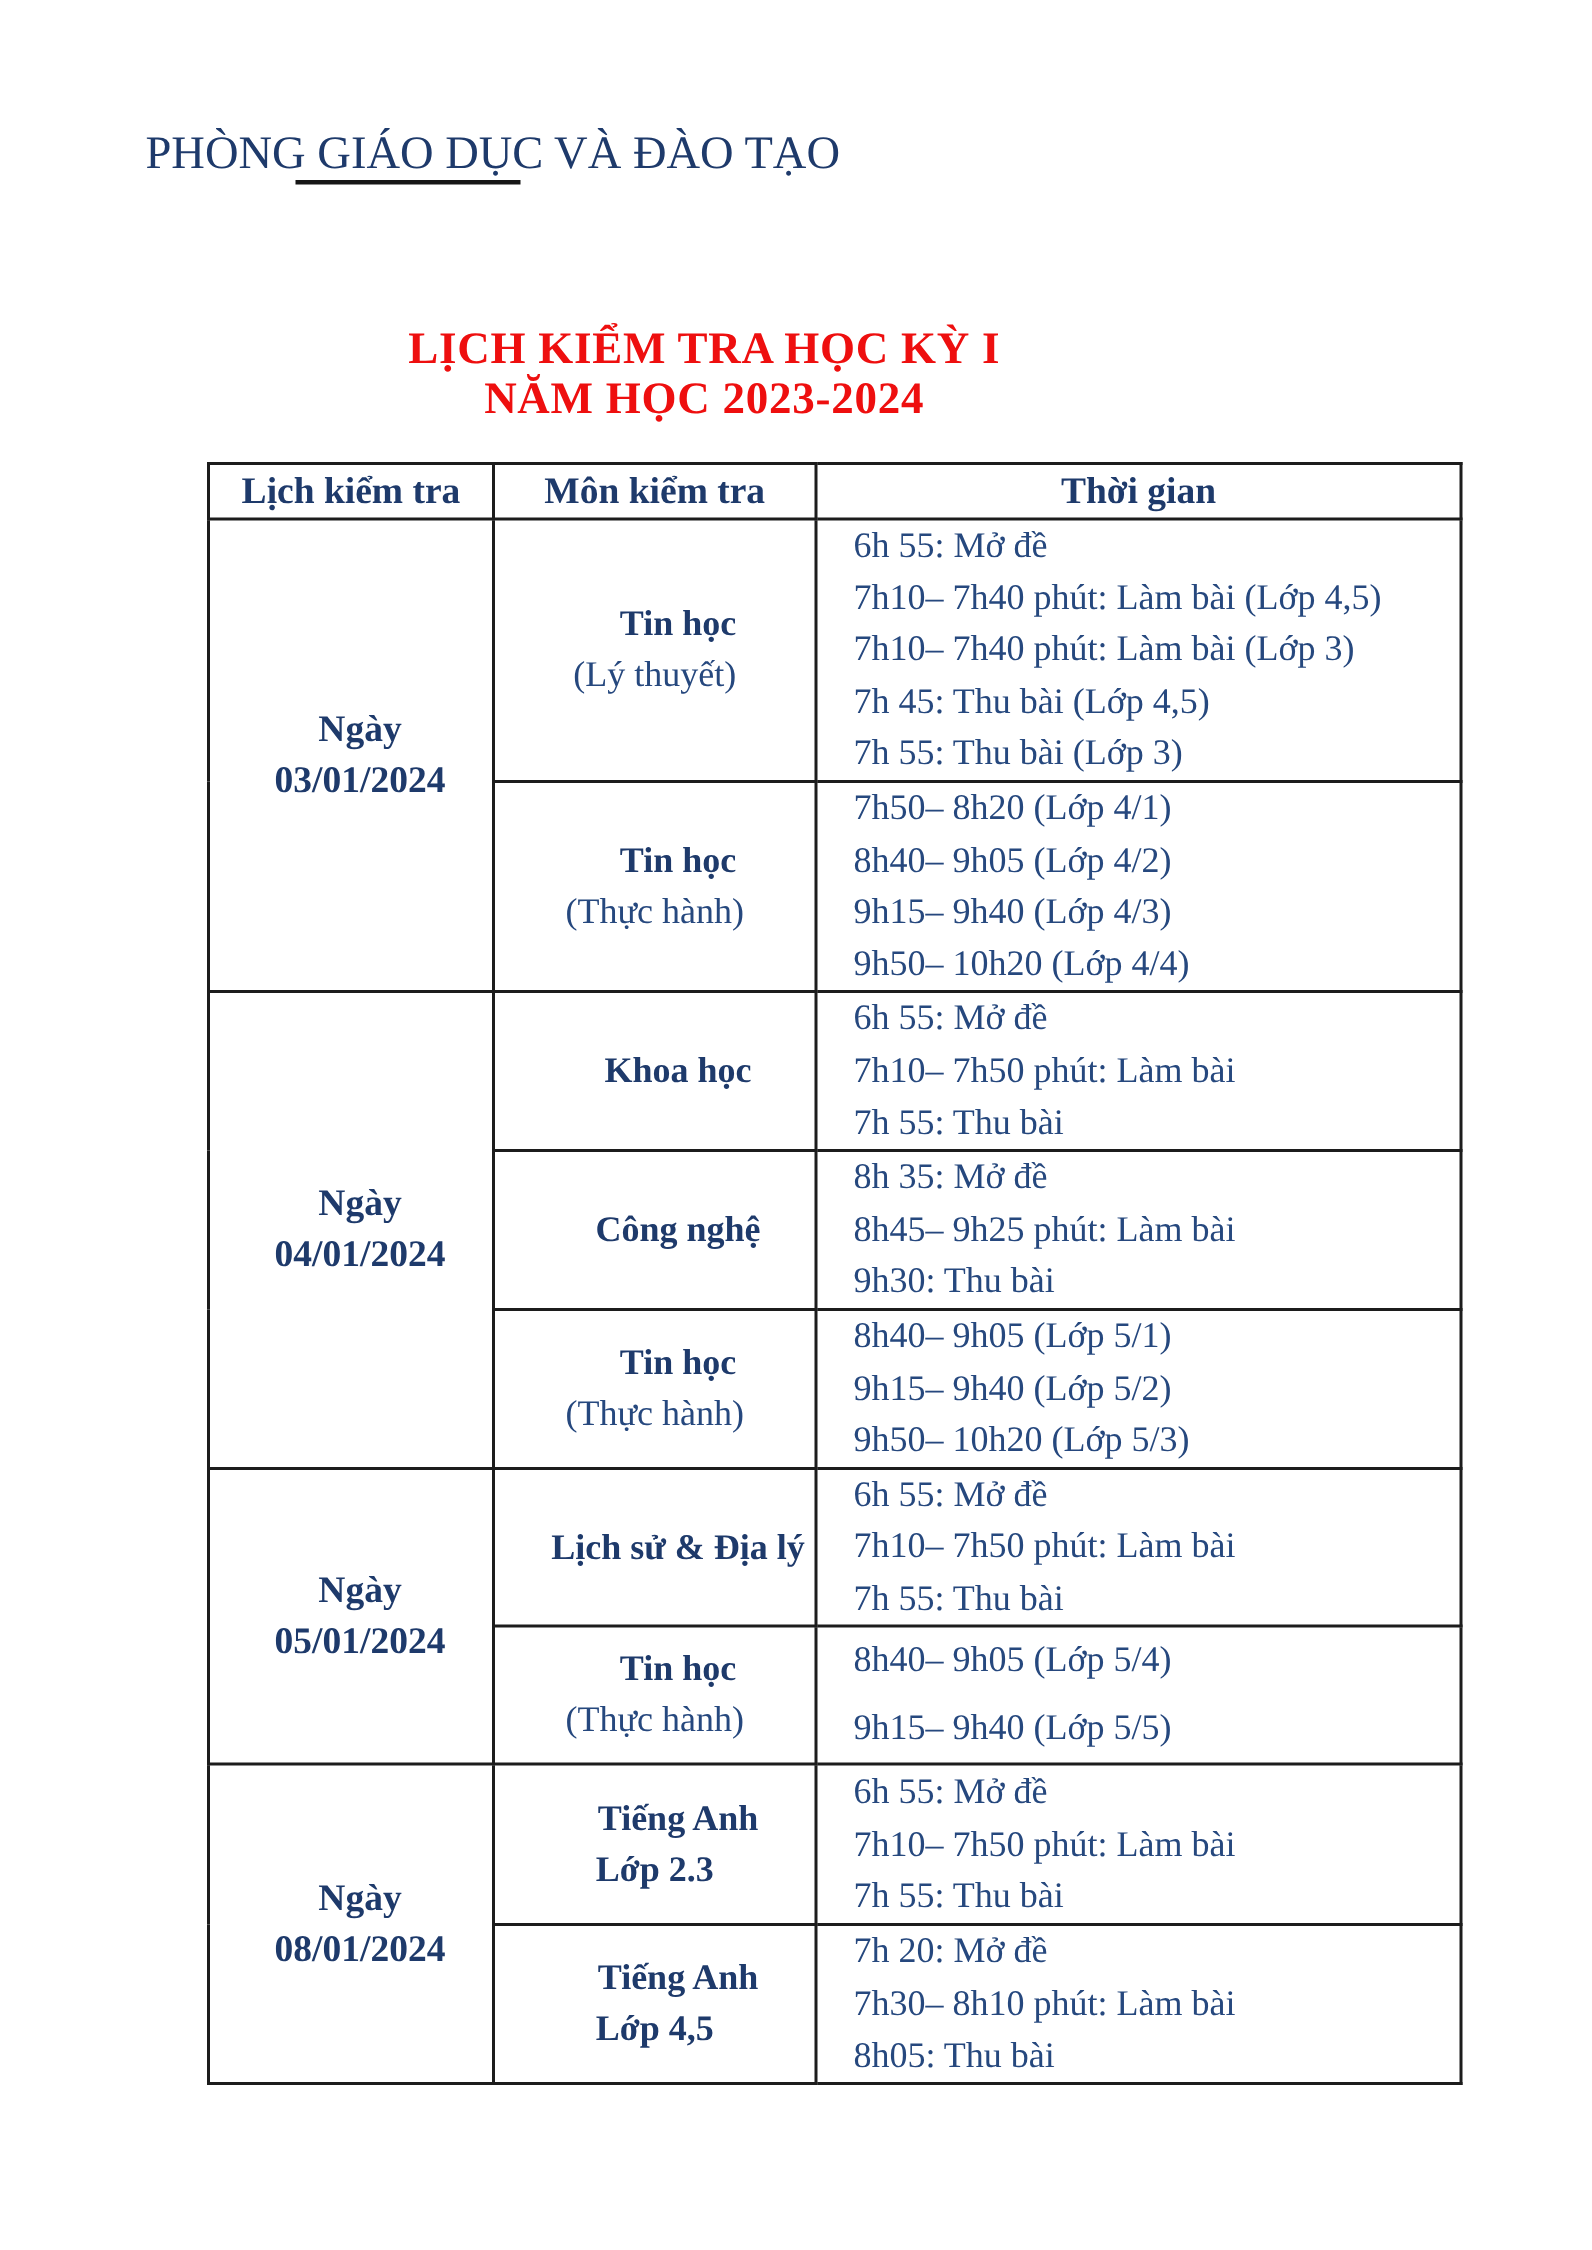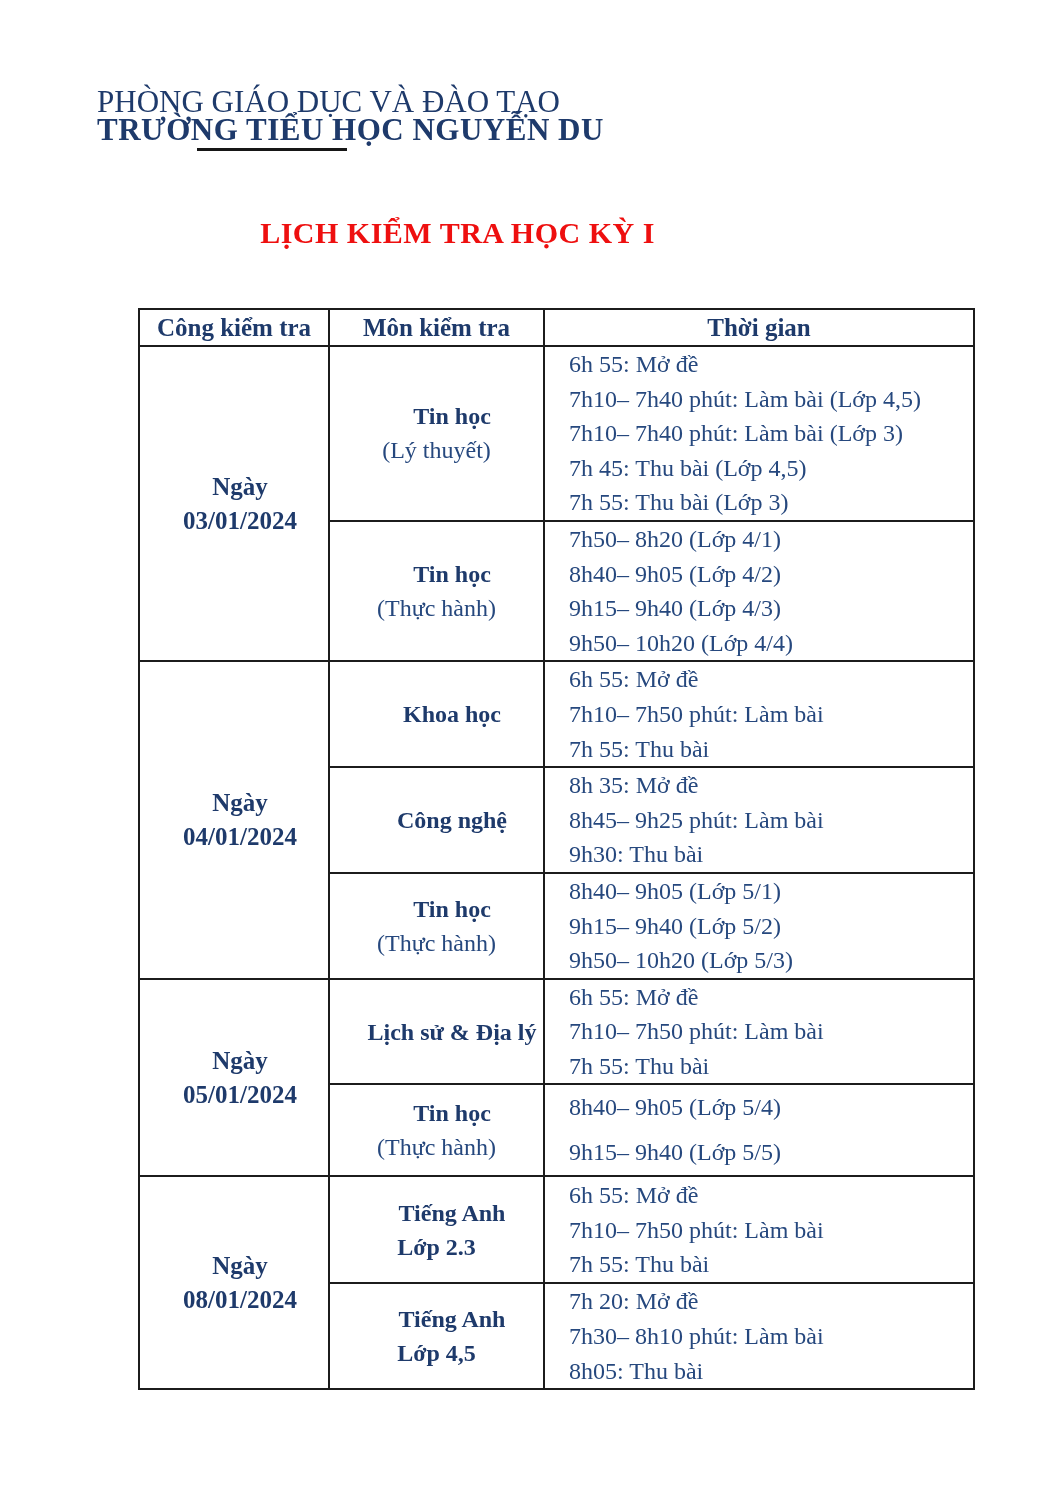--- a/index.html
+++ b/index.html
@@ -13,21 +13,21 @@
     text-align:center; white-space:nowrap;
     color:var(--navy-dark,#1e3a6b);
     font-size:31px; line-height:28px;
   }
   .letterhead .lh-bold { font-weight:bold; letter-spacing:0.5px; }
   .lh-rule {
     width:150px; height:3px; margin-top:4px; margin-left:100px;
     background:var(--underline,#161616);
   }
   .doc-title {
-    position:absolute; top:216px; left:4px; width:907px;
+    position:absolute; top:216px; left:16px; width:907px;
     text-align:center; font-weight:bold;
     color:var(--red,#ee0f0f);
     font-size:30px; line-height:33px; letter-spacing:0.5px;
   }
   table.schedule {
     position:absolute; left:138px; top:308px; width:835px;
     border-collapse:collapse; table-layout:fixed;
     color:var(--navy-body,#26487e);
   }
   table.schedule th, table.schedule td {
@@ -57,37 +57,37 @@
     border-radius:26px;
   }
   .time-line { line-height:34.6px; white-space:nowrap; }
   td.time-cell.spread .time-line { line-height:45px; }
 </style>
 </head>
 <body>
 
 <div class="letterhead">
   <div>PHÒNG GIÁO DỤC VÀ ĐÀO TẠO</div>
-  <div class="lh-bold">TRƯỜNG TIỂU HỌC NGUYỄN DU</div>
   <div class="lh-rule"></div>
 </div>
 
 <div class="doc-title">
   <div>LỊCH KIỂM TRA HỌC KỲ I</div>
+  <div>NĂM HỌC 2023-2024</div>
 </div>
 
 <table class="schedule">
   <colgroup>
     <col style="width:190px">
     <col style="width:215px">
     <col style="width:430px">
   </colgroup>
   <thead>
     <tr>
-      <th>Công kiểm tra</th>
+      <th>Lịch kiểm tra</th>
       <th>Môn kiểm tra</th>
       <th>Thời gian</th>
     </tr>
   </thead>
   <tbody id="schedule-body">
       <tr style="height: 173px;">
         <td class="day-cell" rowspan="2">
           <div>Ngày</div>
           <div>03/01/2024</div>
         </td>

